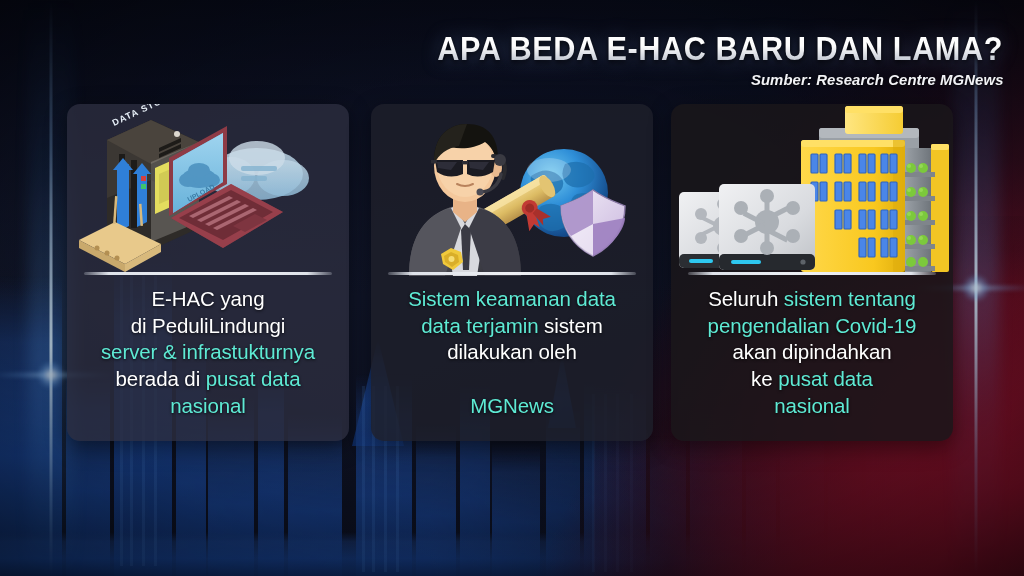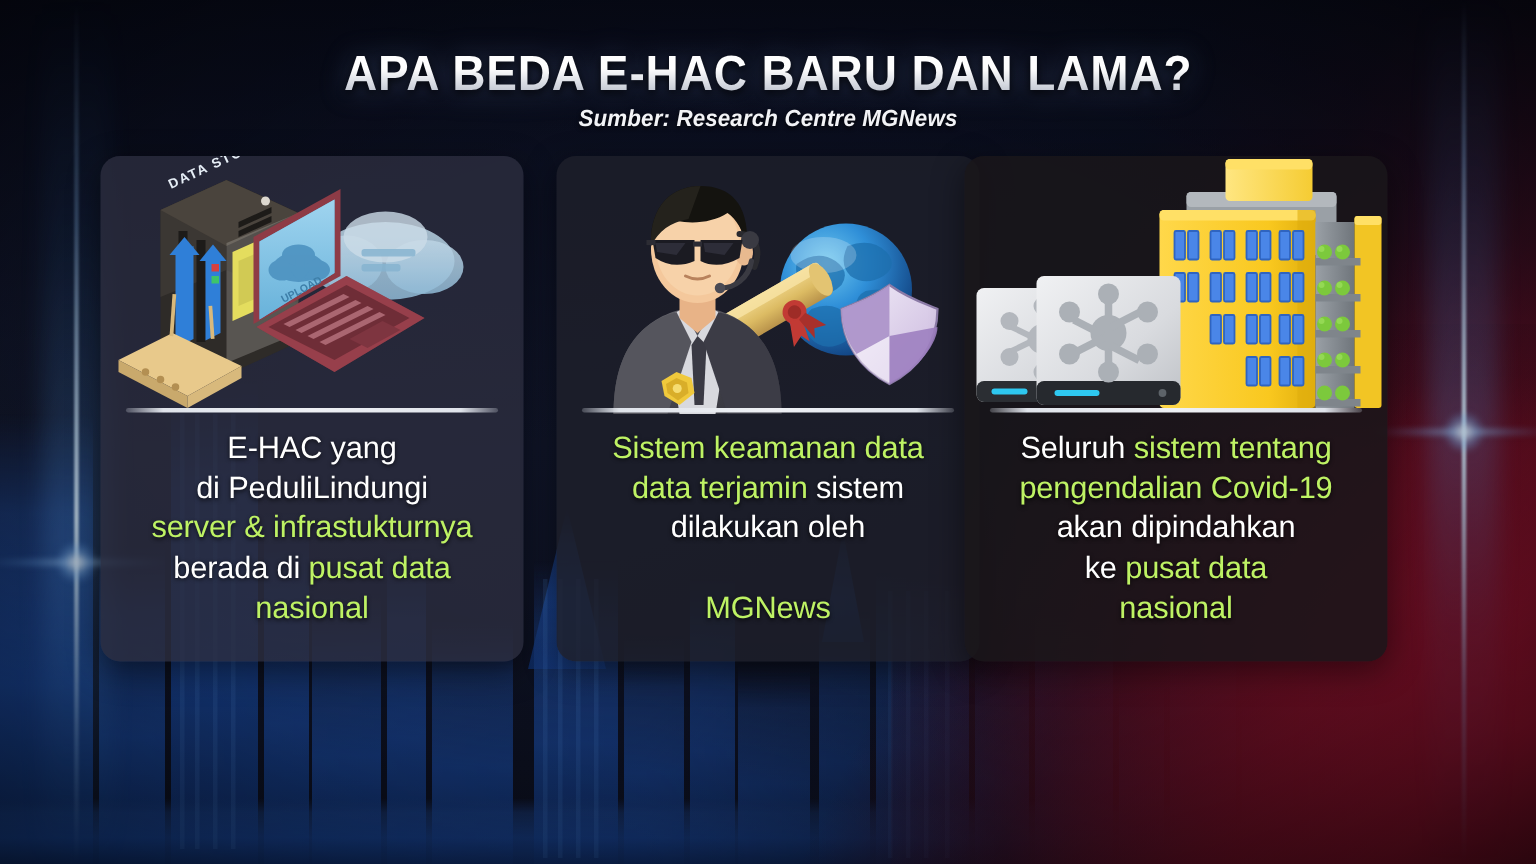--- a/index.html
+++ b/index.html
@@ -84,21 +84,21 @@
     transform: translate(-50%,-50%);
     width: 26px; height: 26px;
     border-radius: 50%;
   }
 
   
   .title-wrap {
     position: absolute;
     left: 0; top: 32px;
     width: 100%;
-    text-align: center;
+    text-align: right;
     z-index: 6;
   }
   .title {
     display: inline-block;
     font-size: 33px;
     font-weight: bold;
     letter-spacing: 0.6px;
     line-height: 1;
     font-stretch: condensed;
     transform: scaleX(0.93);
@@ -131,21 +131,21 @@
     position: absolute;
     top: 0;
     width: 282px;
     height: 337px;
     border-radius: 13px;
     box-shadow: 0 6px 22px rgba(0,0,0,0.45);
     overflow: hidden;
   }
   .card-1 { left: 67px;  background: rgba(44,45,62,0.80); }
   .card-2 { left: 371px; background: rgba(30,31,42,0.84); }
-  .card-3 { left: 643px; background: rgba(26,22,26,0.86); }
+  .card-3 { left: 671px; background: rgba(26,22,26,0.86); }
 
   .art {
     position: absolute;
     left: 0; top: 0;
     width: 100%; height: 168px;
   }
   .divider {
     position: absolute;
     left: 50%;
     transform: translateX(-50%);
@@ -160,21 +160,21 @@
     left: 8px; right: 8px;
     top: 182px;
     text-align: center;
     font-size: 20.5px;
     font-weight: normal;
     line-height: 1.30;
     color: #ffffff;
     letter-spacing: -0.1px;
     text-shadow: 0 1px 3px rgba(0,0,0,0.75);
   }
-  .card-text .hl { color: #bef264; }
+  .card-text .hl { color: #5eead4; }
   .card-2 .card-text, .card-3 .card-text { font-size: 20.5px; }
 
   
   .card-2 .art { top: 4px; }
 </style>
 </head>
 <body>
 
 <div id="stage">
 

